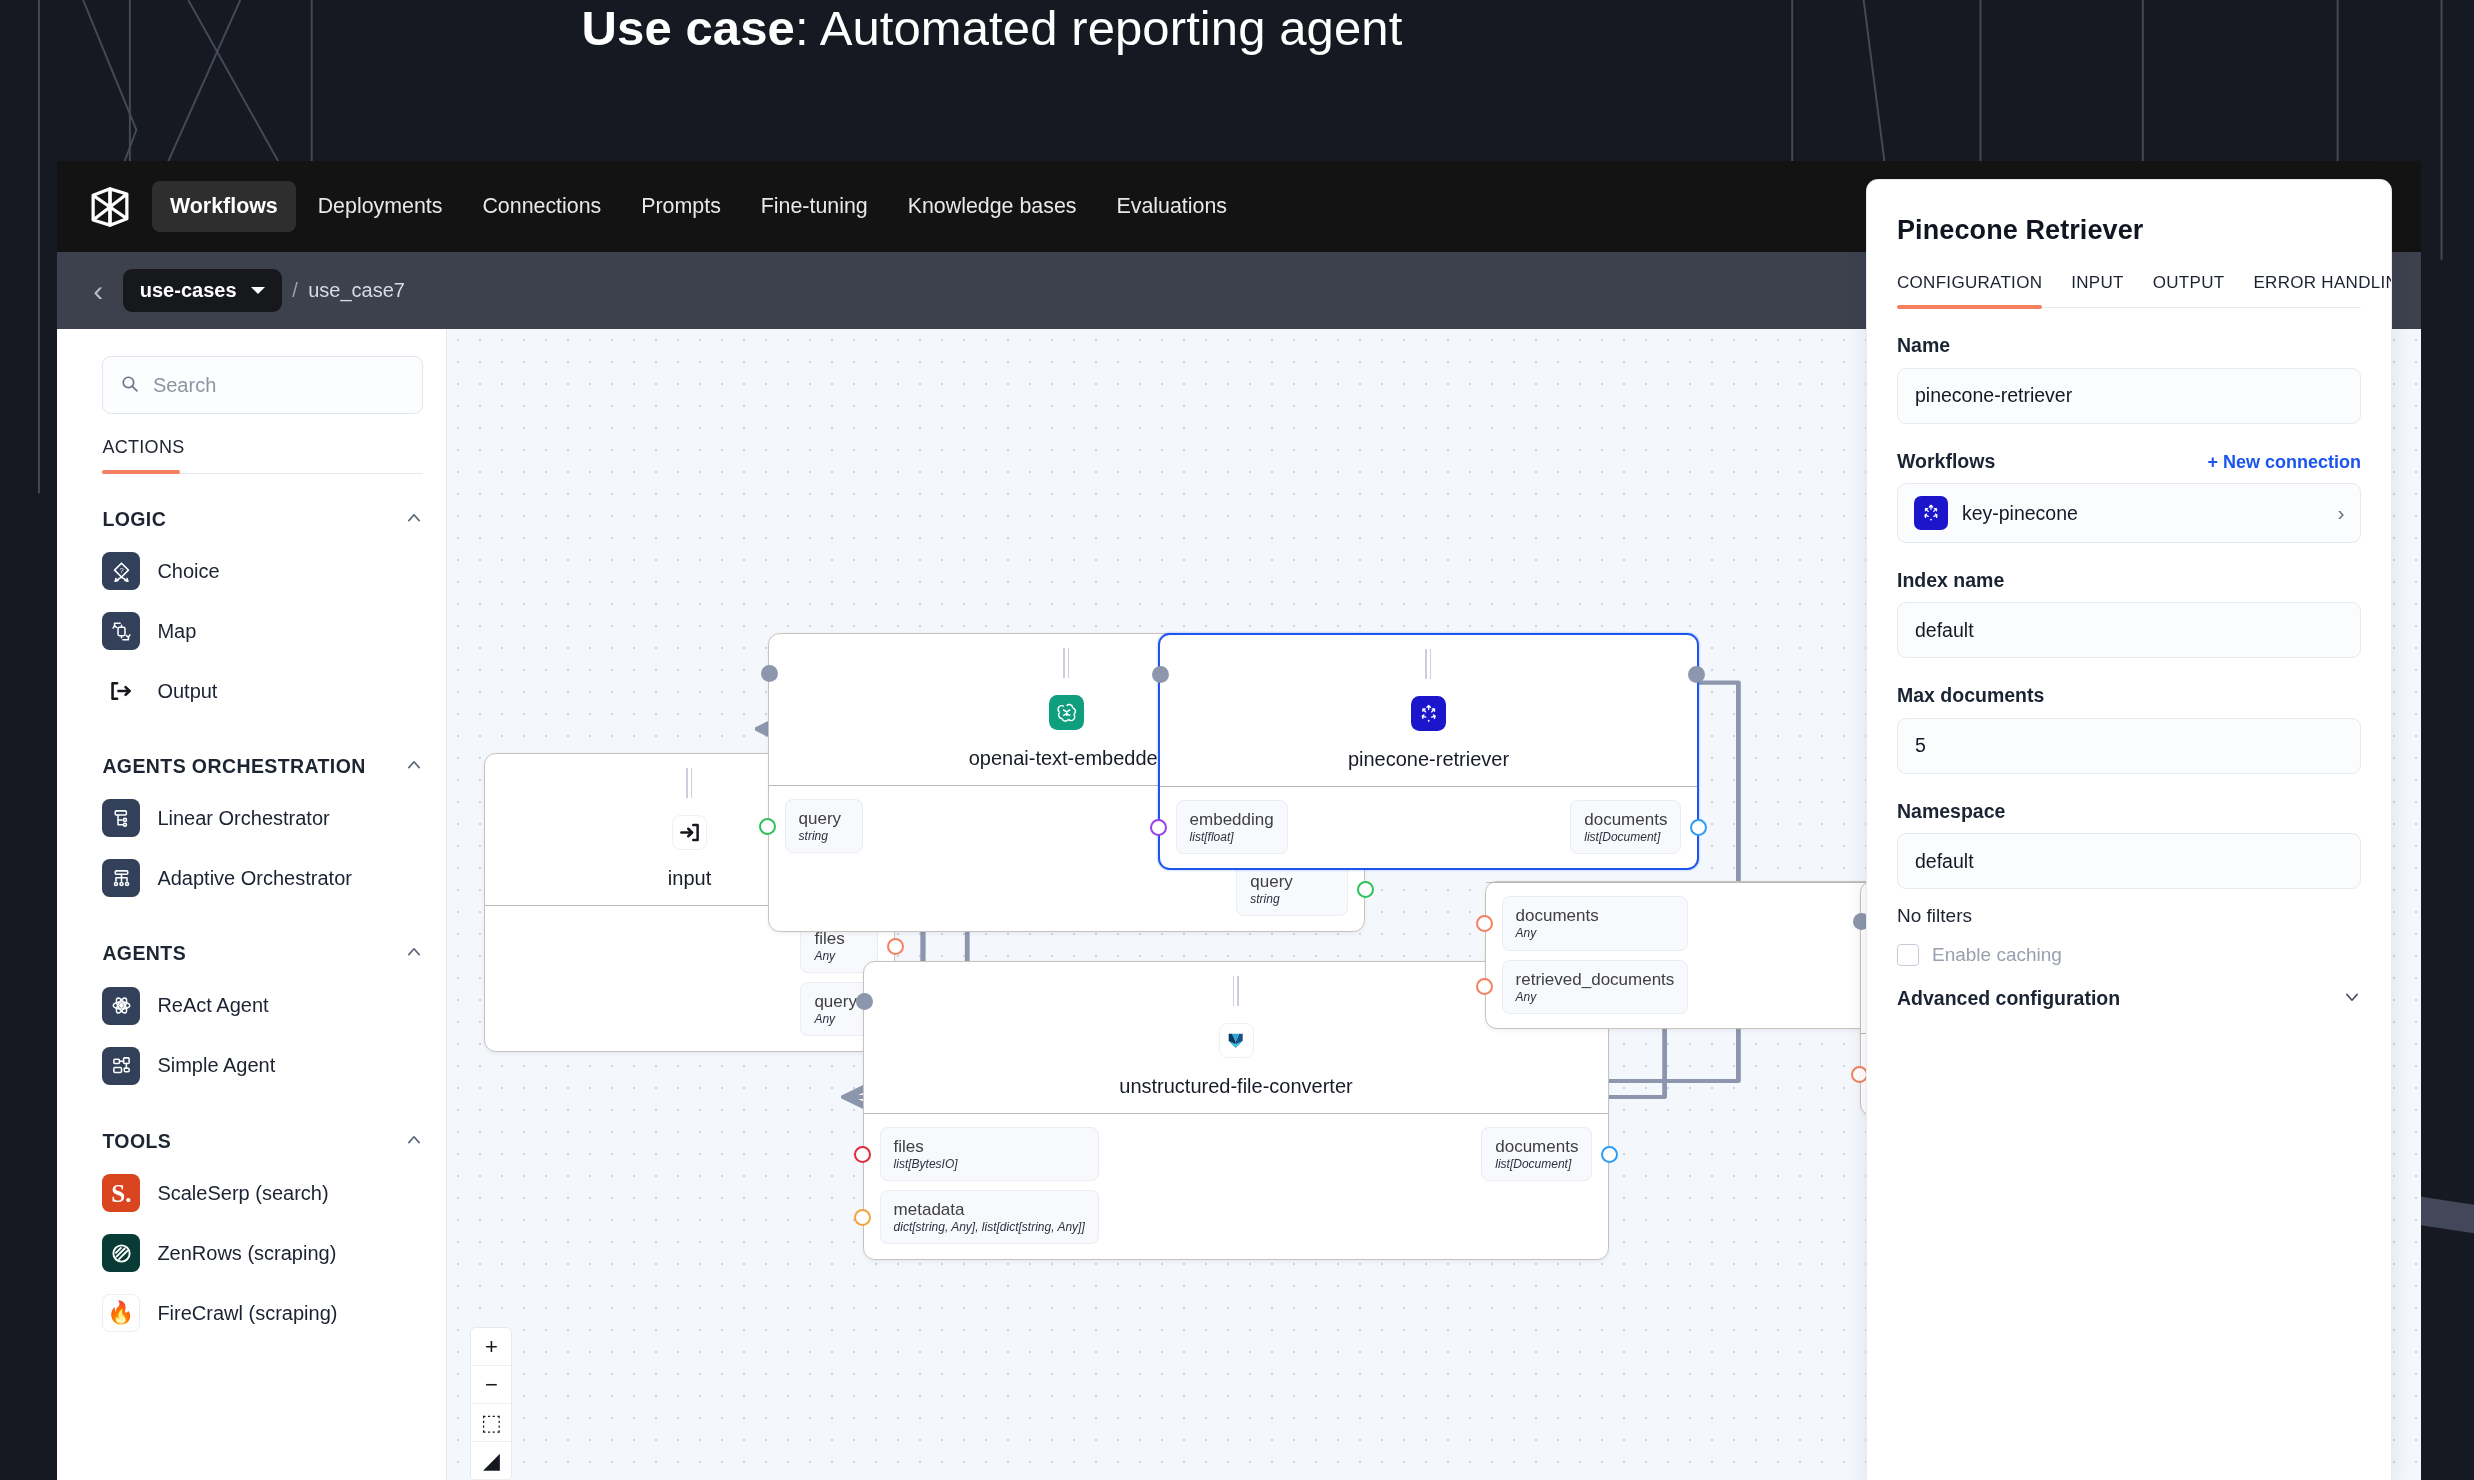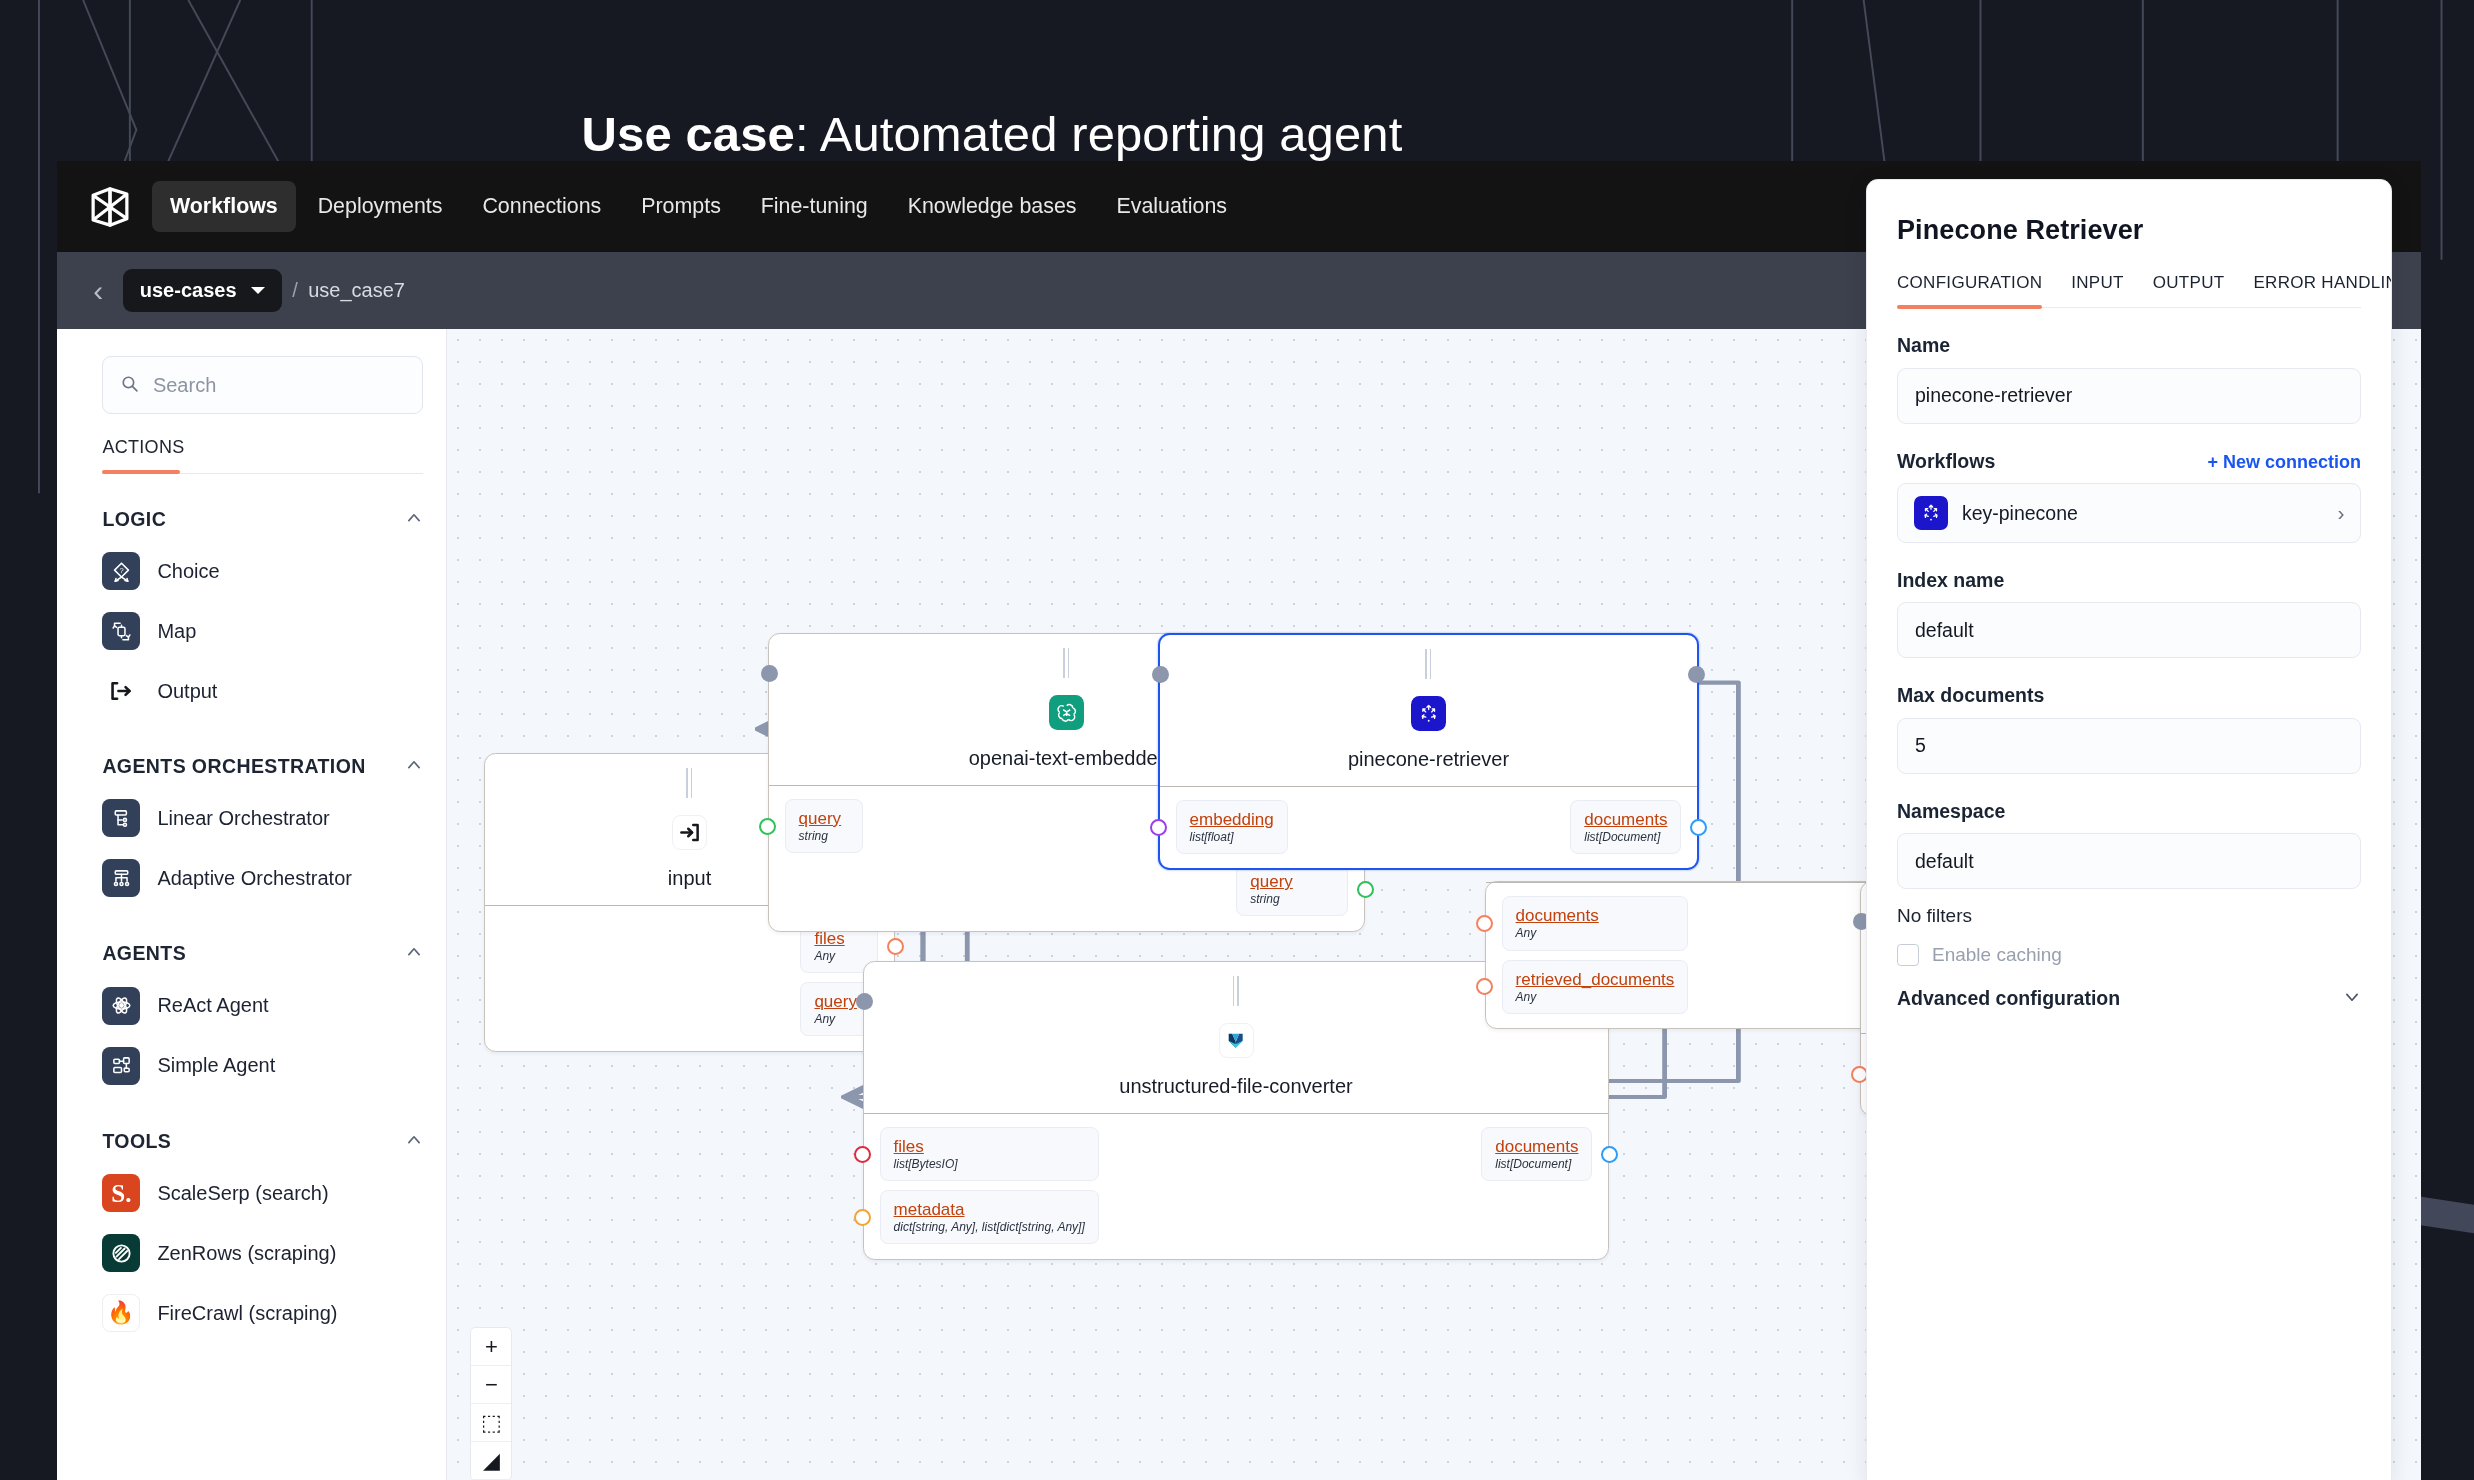--- a/index.html
+++ b/index.html
@@ -9,21 +9,21 @@
     background: #171A22;
     overflow: hidden;
   }
 
   
   #backdrop { position: absolute; inset: 0; background: #161922; overflow: hidden; }
   #backdrop svg { position: absolute; inset: 0; width: 100%; height: 100%; }
 
   #page-title-band {
     position: absolute; left: 0; top: 0; width: 1984px; height: 162px;
-    display: flex; align-items: flex-end; justify-content: center;
+    display: flex; align-items: flex-start; justify-content: center;
   }
   #page-title {
     color: #ffffff; font-size: 49px; letter-spacing: 0.1px;
     font-family: "Liberation Sans", sans-serif; white-space: nowrap;
   }
   #page-title .bold { font-weight: 700; }
   #page-title .light { font-weight: 300; }
 
   
   #app-window {
@@ -144,21 +144,21 @@
   .node-icon.wht { background: #fff; border: 1.3px solid #eef0f4; }
   .node-title { font-size: 20px; color: #171c28; white-space: nowrap; }
   .node-divider { height: 1.3px; background: #bdb7b2; margin: 0; }
   .node-body { display: flex; padding: 13px 15.6px 14.3px 15.6px; gap: 10.4px; }
   .port-col { display: flex; flex-direction: column; gap: 9px; }
   .port-col.right { margin-left: auto; }
   .port {
     background: #f7f9fc; border: 1.3px solid #e9ecf2; border-radius: 7.8px;
     padding: 9px 13px; min-width: 78px;
   }
-  .port .pname { font-size: 17px; color: #c2410c; line-height: 1.18; white-space: nowrap; text-decoration: underline; }
+  .port .pname { font-size: 17px; color: #404040; line-height: 1.18; white-space: nowrap; }
   .port .ptype { font-size: 12px; color: #2a3140; font-style: italic; line-height: 1.18; white-space: nowrap; }
 
   .dot-handle {
     position: absolute; width: 17px; height: 17px; border-radius: 50%;
     background: #8c97ad; border: none;
   }
   .ring {
     position: absolute; width: 17px; height: 17px; border-radius: 50%;
     background: #ffffff; border: 2.6px solid #f4805f;
   }

